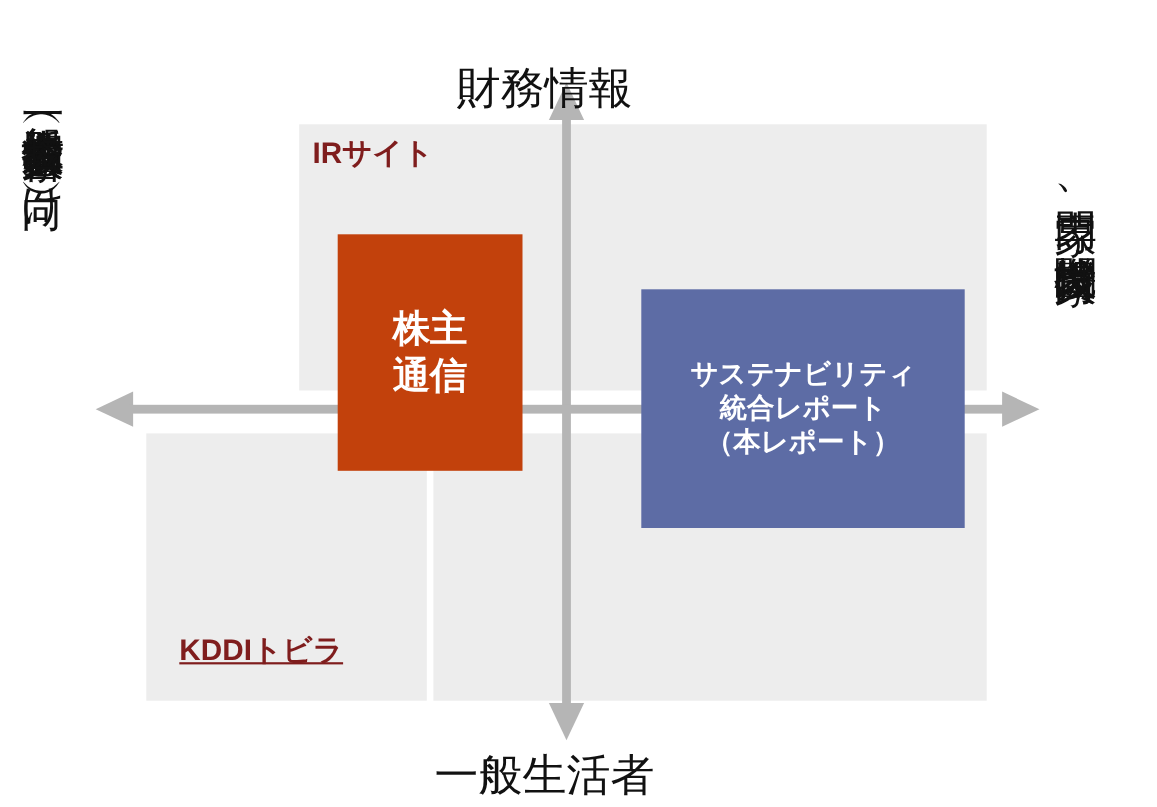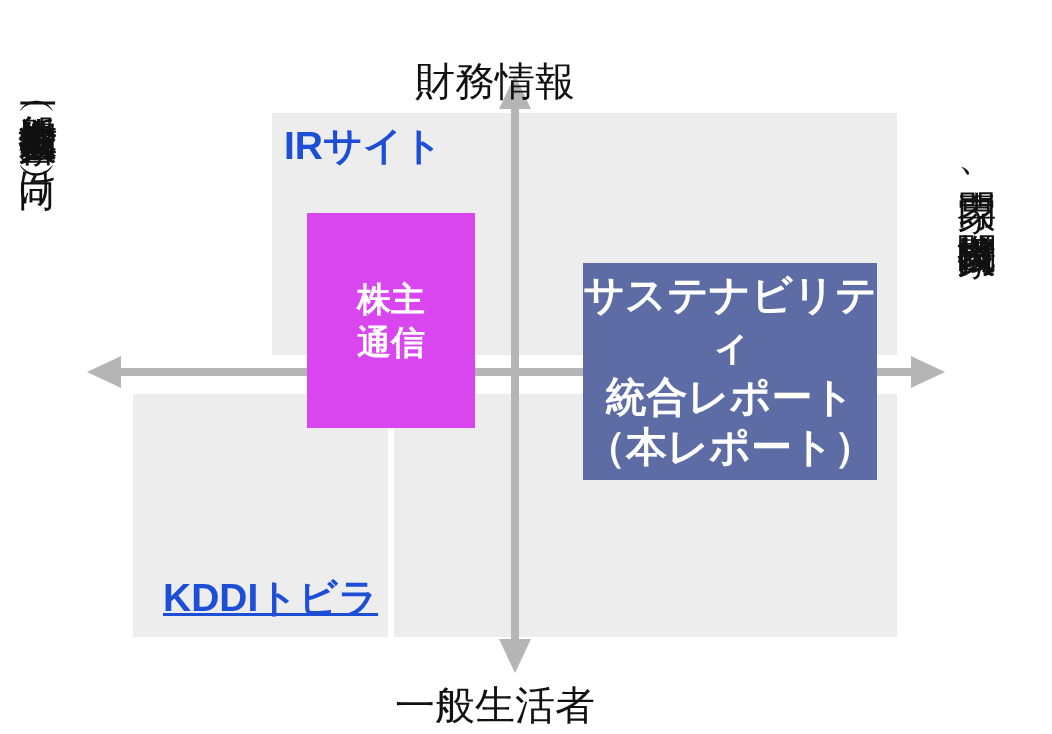--- a/index.html
+++ b/index.html
@@ -27,48 +27,48 @@
     border-top:16px solid transparent;border-bottom:16px solid transparent;
     border-right:34px solid #b5b5b5;}
   .axis-h .head-r{position:absolute;right:0;top:-12px;width:0;height:0;
     border-top:16px solid transparent;border-bottom:16px solid transparent;
     border-left:34px solid #b5b5b5;}
 
   
   .panel{position:absolute;background:#ededed;}
   .panel-label{
     position:absolute;
-    color:#1d4ed8;
+    color:#7f1d1d;
     font-weight:bold;
-    font-size:39px;
+    font-size:27px;
     line-height:1.1;
     white-space:nowrap;
   }
 
   #panel-ir{left:272px;top:113px;width:625px;height:242px;}
   #label-ir{left:284px;top:125px;}
 
   #panel-kddi{left:133px;top:394px;width:255px;height:243px;}
   #label-kddi{left:163px;top:577px;text-decoration:underline;}
 
   #panel-sus{left:394px;top:394px;width:503px;height:243px;}
   #label-sus{left:534px;top:577px;}
 
   
   .card{position:absolute;display:flex;align-items:center;justify-content:center;text-align:center;}
   .card span{
     color:#ffffff;font-weight:bold;line-height:1.24;
     display:block;width:100%;
   }
 
-  #card-kabunushi{left:307px;top:213px;width:168px;height:215px;background:#d946ef;}
+  #card-kabunushi{left:307px;top:213px;width:168px;height:215px;background:#c2410c;}
   #card-kabunushi span{font-size:34px;}
 
   #card-report{left:583px;top:263px;width:294px;height:217px;background:#5d6ca5;}
-  #card-report span{font-size:41px;}
+  #card-report span{font-size:25px;}
 
   
   .vcap{
     position:absolute;
     writing-mode:vertical-rl;
     text-orientation:upright;
     font-size:39px;
     color:#111;
     letter-spacing:1px;
     line-height:1;

